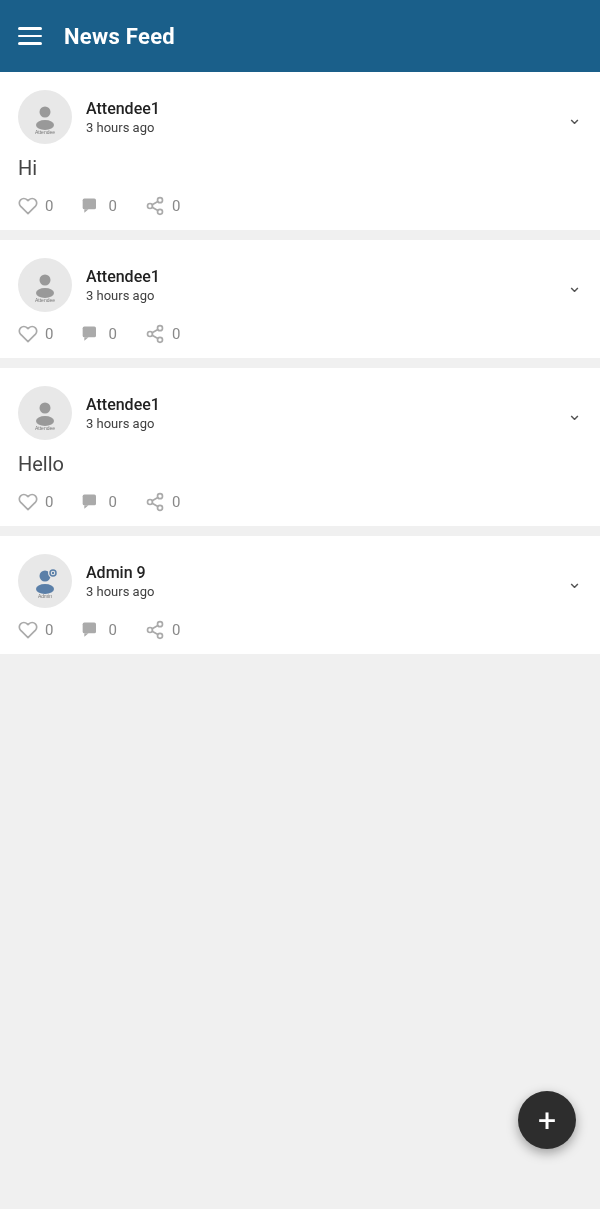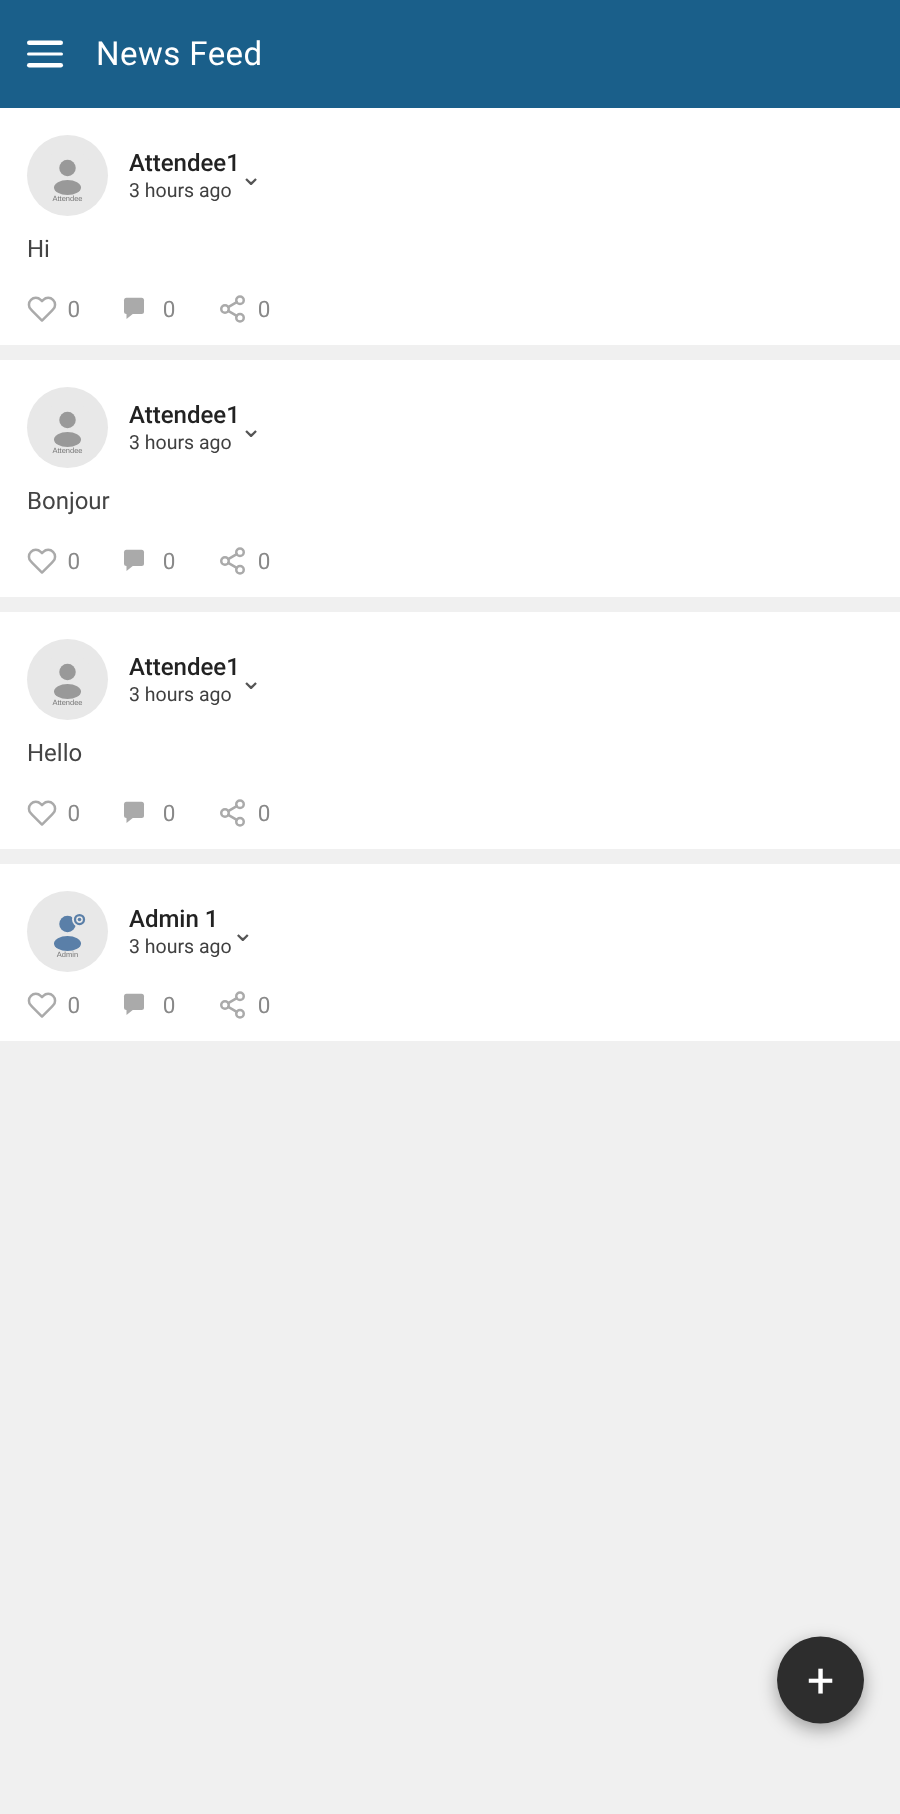--- a/index.html
+++ b/index.html
@@ -29,40 +29,40 @@
     .hamburger-icon span {
       display: block;
       width: 24px;
       height: 2.5px;
       background: #fff;
       border-radius: 2px;
     }
     .header-title {
       color: #fff;
       font-size: 22px;
-      font-weight: 400;
+      font-weight: 700;
       letter-spacing: 0.3px;
     }
 
     
     .feed {
       background: #f0f0f0;
     }
 
     
     .post-card {
       background: #fff;
       margin-bottom: 10px;
       padding: 18px 18px 14px 18px;
     }
 
     .post-header {
       display: flex;
       align-items: center;
-      justify-content: flex-start;
+      justify-content: space-between;
       margin-bottom: 12px;
     }
 
     .post-header-left {
       display: flex;
       align-items: center;
       gap: 14px;
     }
 
     .avatar {
@@ -99,21 +99,21 @@
       margin-top: 2px;
     }
 
     .chevron-down-icon {
       font-size: 18px;
       color: #555;
       cursor: pointer;
     }
 
     .post-content {
-      font-size: 16px;
+      font-size: 20px;
       color: #444;
       margin: 8px 0 16px 0;
       min-height: 24px;
     }
 
     .post-actions {
       display: flex;
       align-items: center;
       gap: 28px;
     }
@@ -249,21 +249,20 @@
       <text x="18" y="35" text-anchor="middle" font-size="5" fill="#777" font-family="Arial">Attendee</text>
     </svg>
           </div>
           <div class="post-author-info">
             <span class="post-author-name">Attendee1</span>
             <span class="post-time">3 hours ago</span>
           </div>
         </div>
         <div class="chevron-down-icon">⌄</div>
       </div>
-      <div class="post-content">Bonjour</div>
       <div class="post-actions">
         <div class="action-item">
           <span class="action-icon">
             <svg class="heart-svg" viewBox="0 0 24 24" fill="none" stroke="#aaa" stroke-width="2" stroke-linecap="round" stroke-linejoin="round">
       <path d="M20.84 4.61a5.5 5.5 0 0 0-7.78 0L12 5.67l-1.06-1.06a5.5 5.5 0 0 0-7.78 7.78l1.06 1.06L12 21.23l7.78-7.78 1.06-1.06a5.5 5.5 0 0 0 0-7.78z"></path>
     </svg>
           </span>
           <span class="action-count">0</span>
         </div>
         <div class="action-item">
@@ -348,21 +347,21 @@
       <circle cx="18" cy="18" r="18" fill="#e8e8e8"></circle>
       <circle cx="18" cy="13" r="5.5" fill="#5a7fa8"></circle>
       <ellipse cx="18" cy="26" rx="9" ry="5" fill="#5a7fa8"></ellipse>
       <circle cx="26" cy="10" r="5" fill="#e8e8e8"></circle>
       <circle cx="26" cy="10" r="3" fill="none" stroke="#5a7fa8" stroke-width="1.5"></circle>
       <circle cx="26" cy="10" r="1.2" fill="#5a7fa8"></circle>
       <text x="18" y="35" text-anchor="middle" font-size="5" fill="#777" font-family="Arial">Admin</text>
     </svg>
           </div>
           <div class="post-author-info">
-            <span class="post-author-name">Admin 1</span>
+            <span class="post-author-name">Admin 9</span>
             <span class="post-time">3 hours ago</span>
           </div>
         </div>
         <div class="chevron-down-icon">⌄</div>
       </div>
       <div class="post-actions">
         <div class="action-item">
           <span class="action-icon">
             <svg class="heart-svg" viewBox="0 0 24 24" fill="none" stroke="#aaa" stroke-width="2" stroke-linecap="round" stroke-linejoin="round">
       <path d="M20.84 4.61a5.5 5.5 0 0 0-7.78 0L12 5.67l-1.06-1.06a5.5 5.5 0 0 0-7.78 7.78l1.06 1.06L12 21.23l7.78-7.78 1.06-1.06a5.5 5.5 0 0 0 0-7.78z"></path>

